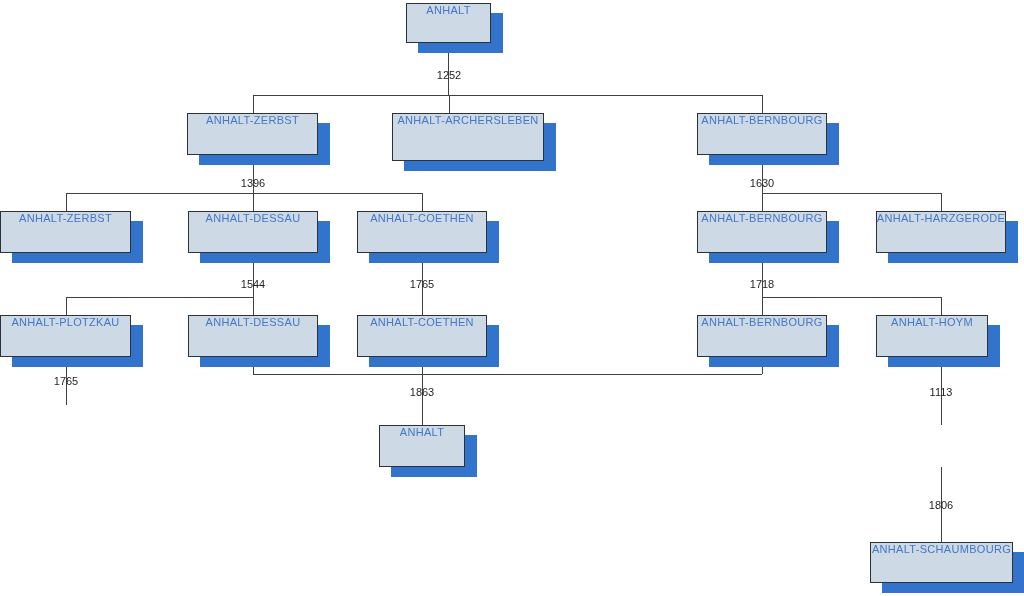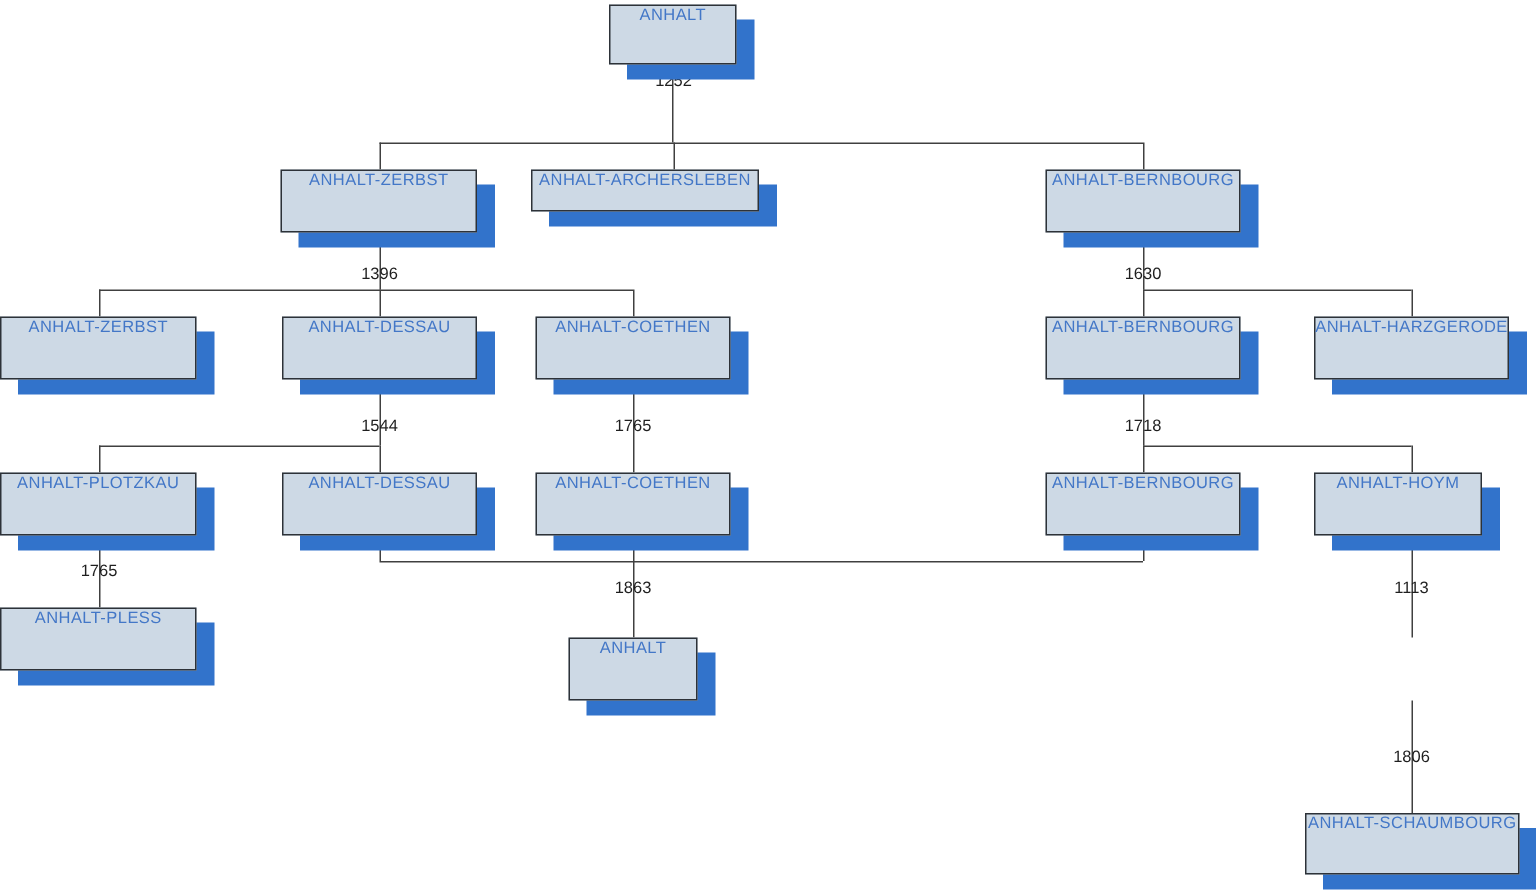--- a/index.html
+++ b/index.html
@@ -91,39 +91,39 @@
 
   <div class="line v" style="left:253px;top:357px;height:17px"></div>
   <div class="line v" style="left:422px;top:357px;height:17px"></div>
   <div class="line v" style="left:762px;top:357px;height:17px"></div>
   <div class="line h" style="left:253px;top:374px;width:509px"></div>
   <div class="line v" style="left:422px;top:374px;height:51px"></div>
 
   <div class="line v" style="left:941px;top:357px;height:68px"></div>
   <div class="line v" style="left:941px;top:467px;height:75px"></div>
 
-  <div class="year" style="left:449px;top:48px">1252</div>
+  <div class="year" style="left:449px;top:69px">1252</div>
   <div class="year" style="left:253px;top:177px">1396</div>
   <div class="year" style="left:762px;top:177px">1630</div>
   <div class="year" style="left:253px;top:278px">1544</div>
   <div class="year" style="left:422px;top:278px">1765</div>
   <div class="year" style="left:762px;top:278px">1718</div>
   <div class="year" style="left:66px;top:375px">1765</div>
   <div class="year" style="left:422px;top:386px">1863</div>
   <div class="year" style="left:941px;top:386px">1113</div>
   <div class="year" style="left:941px;top:499px">1806</div>
 
   <div class="node" style="left:406px;top:3px;width:85px;height:40px">
       <span class="node-label">ANHALT</span>
     </div>
 
   <div class="node" style="left:187px;top:113px;width:131px;height:42px">
       <span class="node-label">ANHALT-ZERBST</span>
     </div>
-  <div class="node" style="left:354px;top:113px;width:152px;height:28px">
+  <div class="node" style="left:392px;top:113px;width:152px;height:48px">
       <span class="node-label">ANHALT-ARCHERSLEBEN</span>
     </div>
   <div class="node" style="left:697px;top:113px;width:130px;height:42px">
       <span class="node-label">ANHALT-BERNBOURG</span>
     </div>
 
   <div class="node" style="left:0px;top:211px;width:131px;height:42px">
       <span class="node-label">ANHALT-ZERBST</span>
     </div>
   <div class="node" style="left:188px;top:211px;width:130px;height:42px">
@@ -148,23 +148,20 @@
   <div class="node" style="left:357px;top:315px;width:130px;height:42px">
       <span class="node-label">ANHALT-COETHEN</span>
     </div>
   <div class="node" style="left:697px;top:315px;width:130px;height:42px">
       <span class="node-label">ANHALT-BERNBOURG</span>
     </div>
   <div class="node" style="left:876px;top:315px;width:112px;height:42px">
       <span class="node-label">ANHALT-HOYM</span>
     </div>
 
-  <div class="node" style="left:0px;top:405px;width:131px;height:42px">
-      <span class="node-label">ANHALT-PLESS</span>
-    </div>
   <div class="node" style="left:379px;top:425px;width:86px;height:42px">
       <span class="node-label">ANHALT</span>
     </div>
 
   <div class="node" style="left:870px;top:542px;width:143px;height:41px">
       <span class="node-label">ANHALT-SCHAUMBOURG</span>
     </div>
 
 </div>
 

